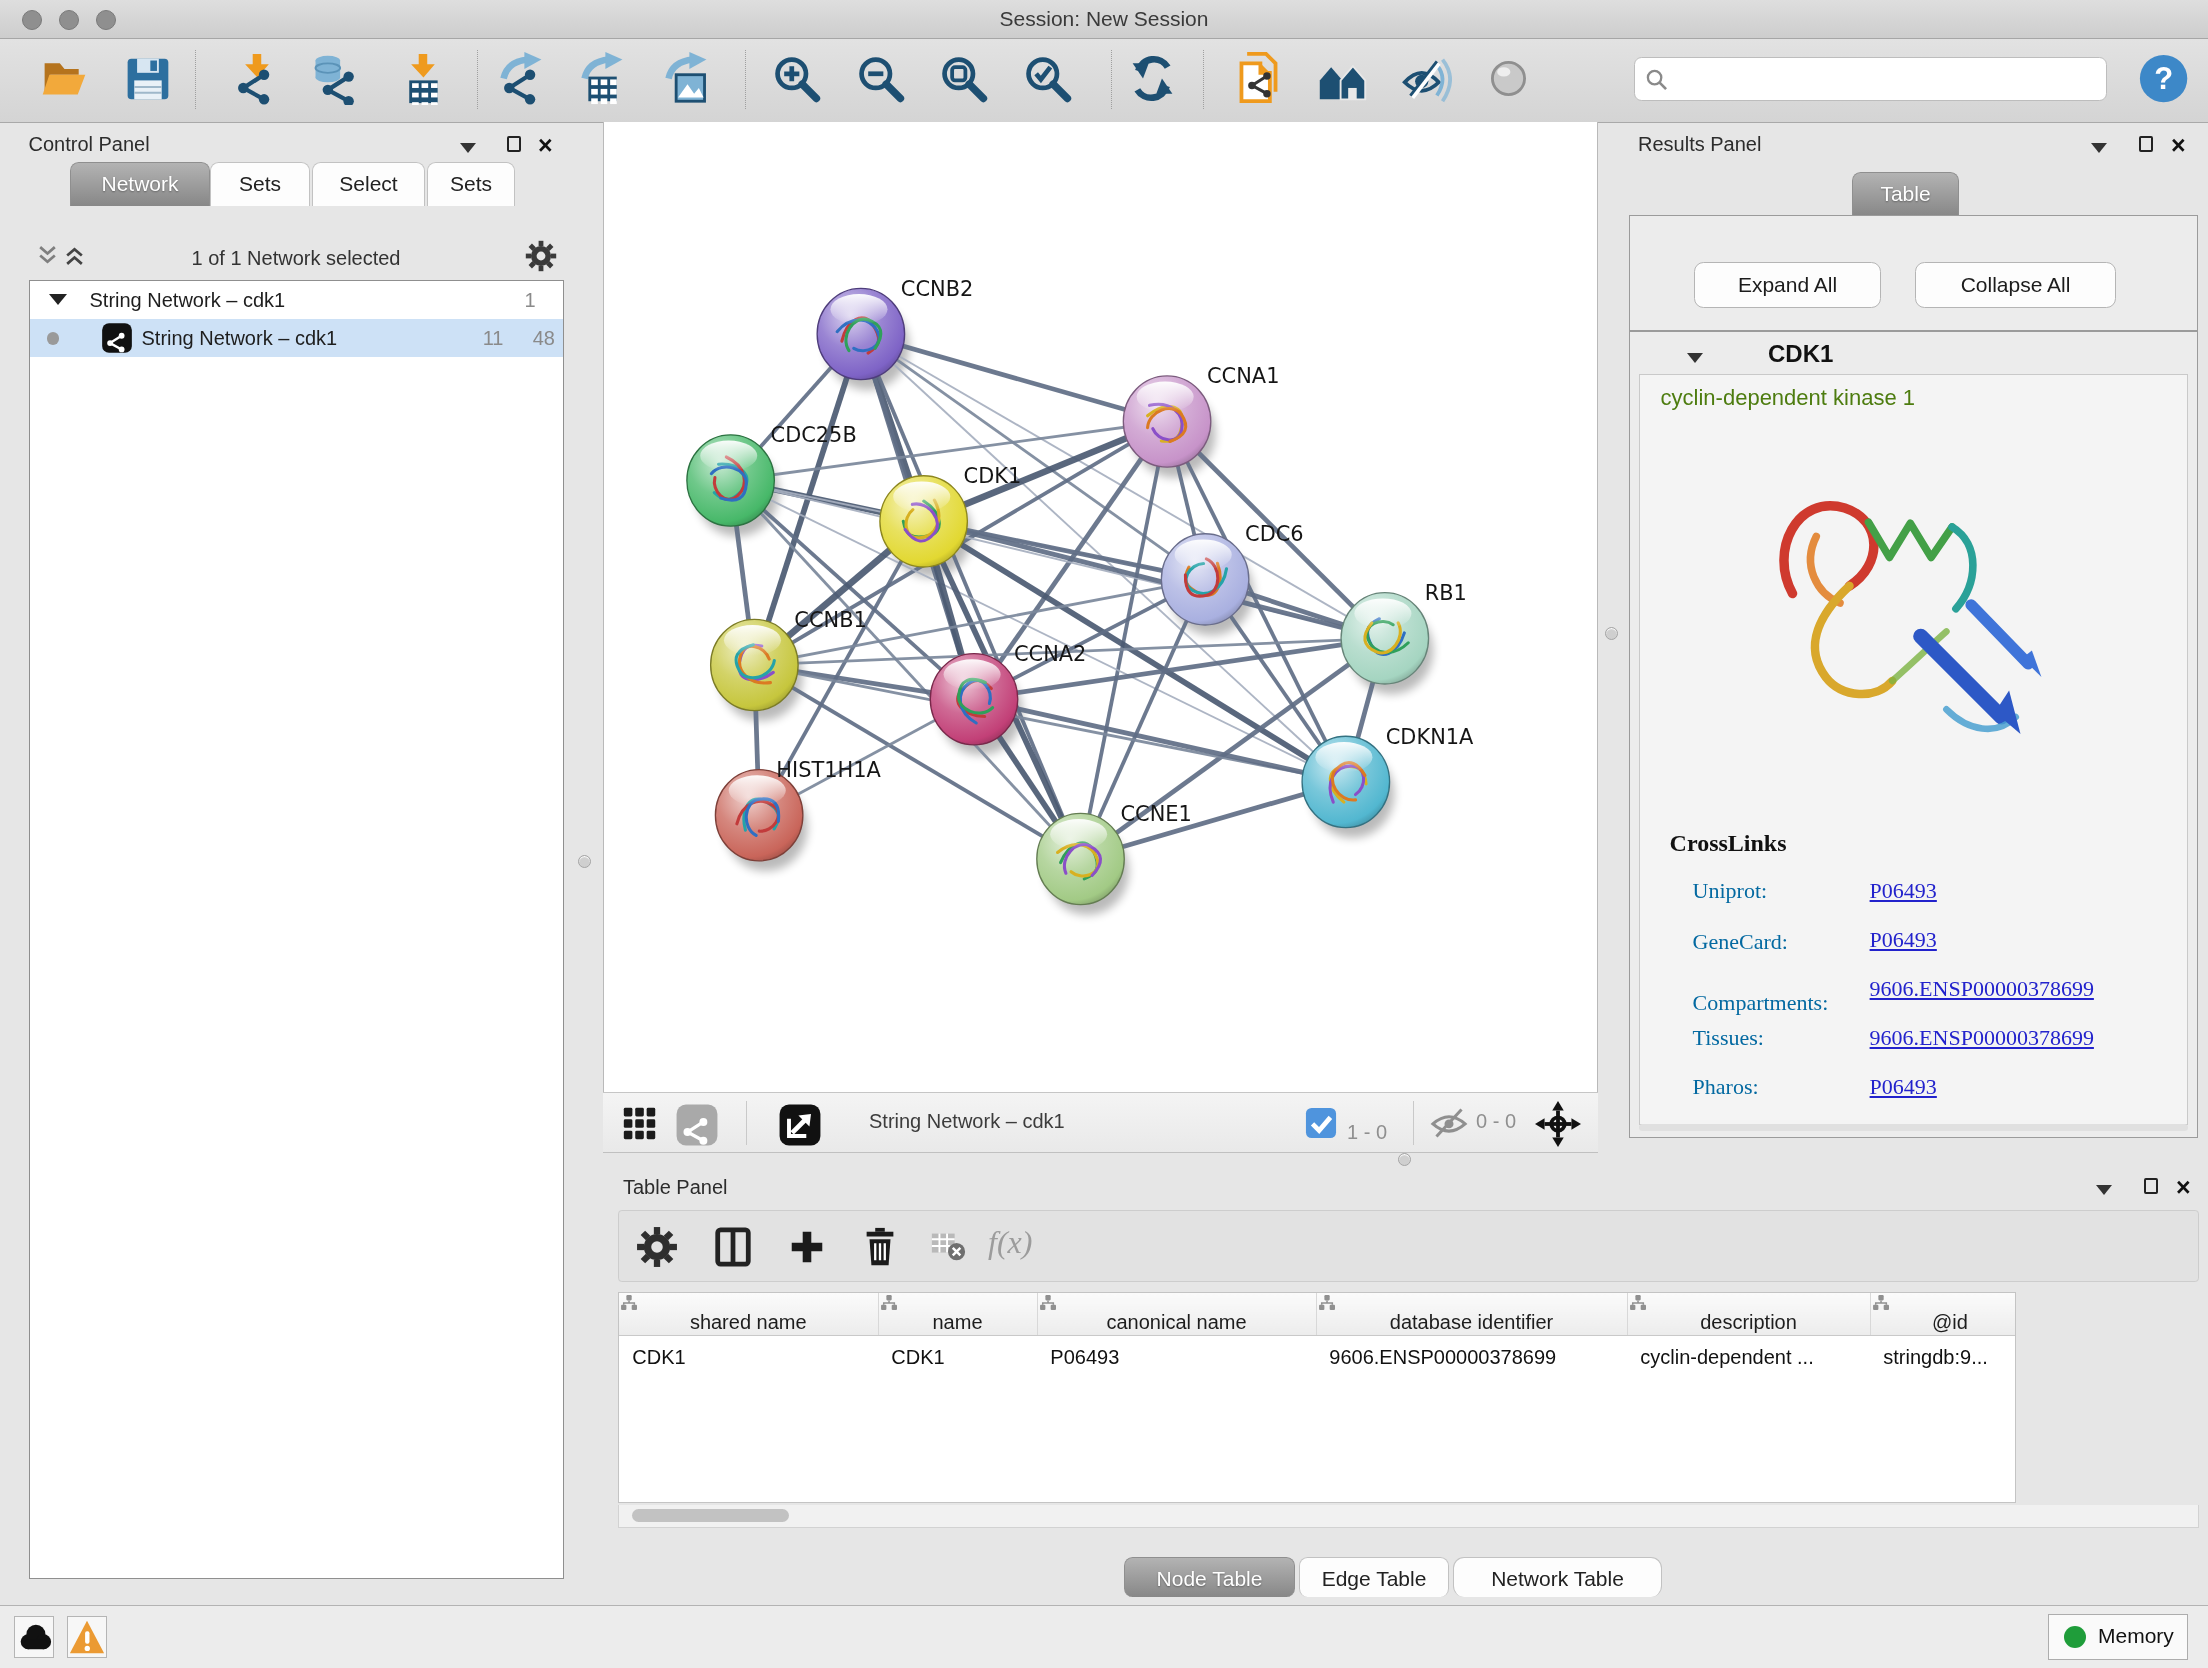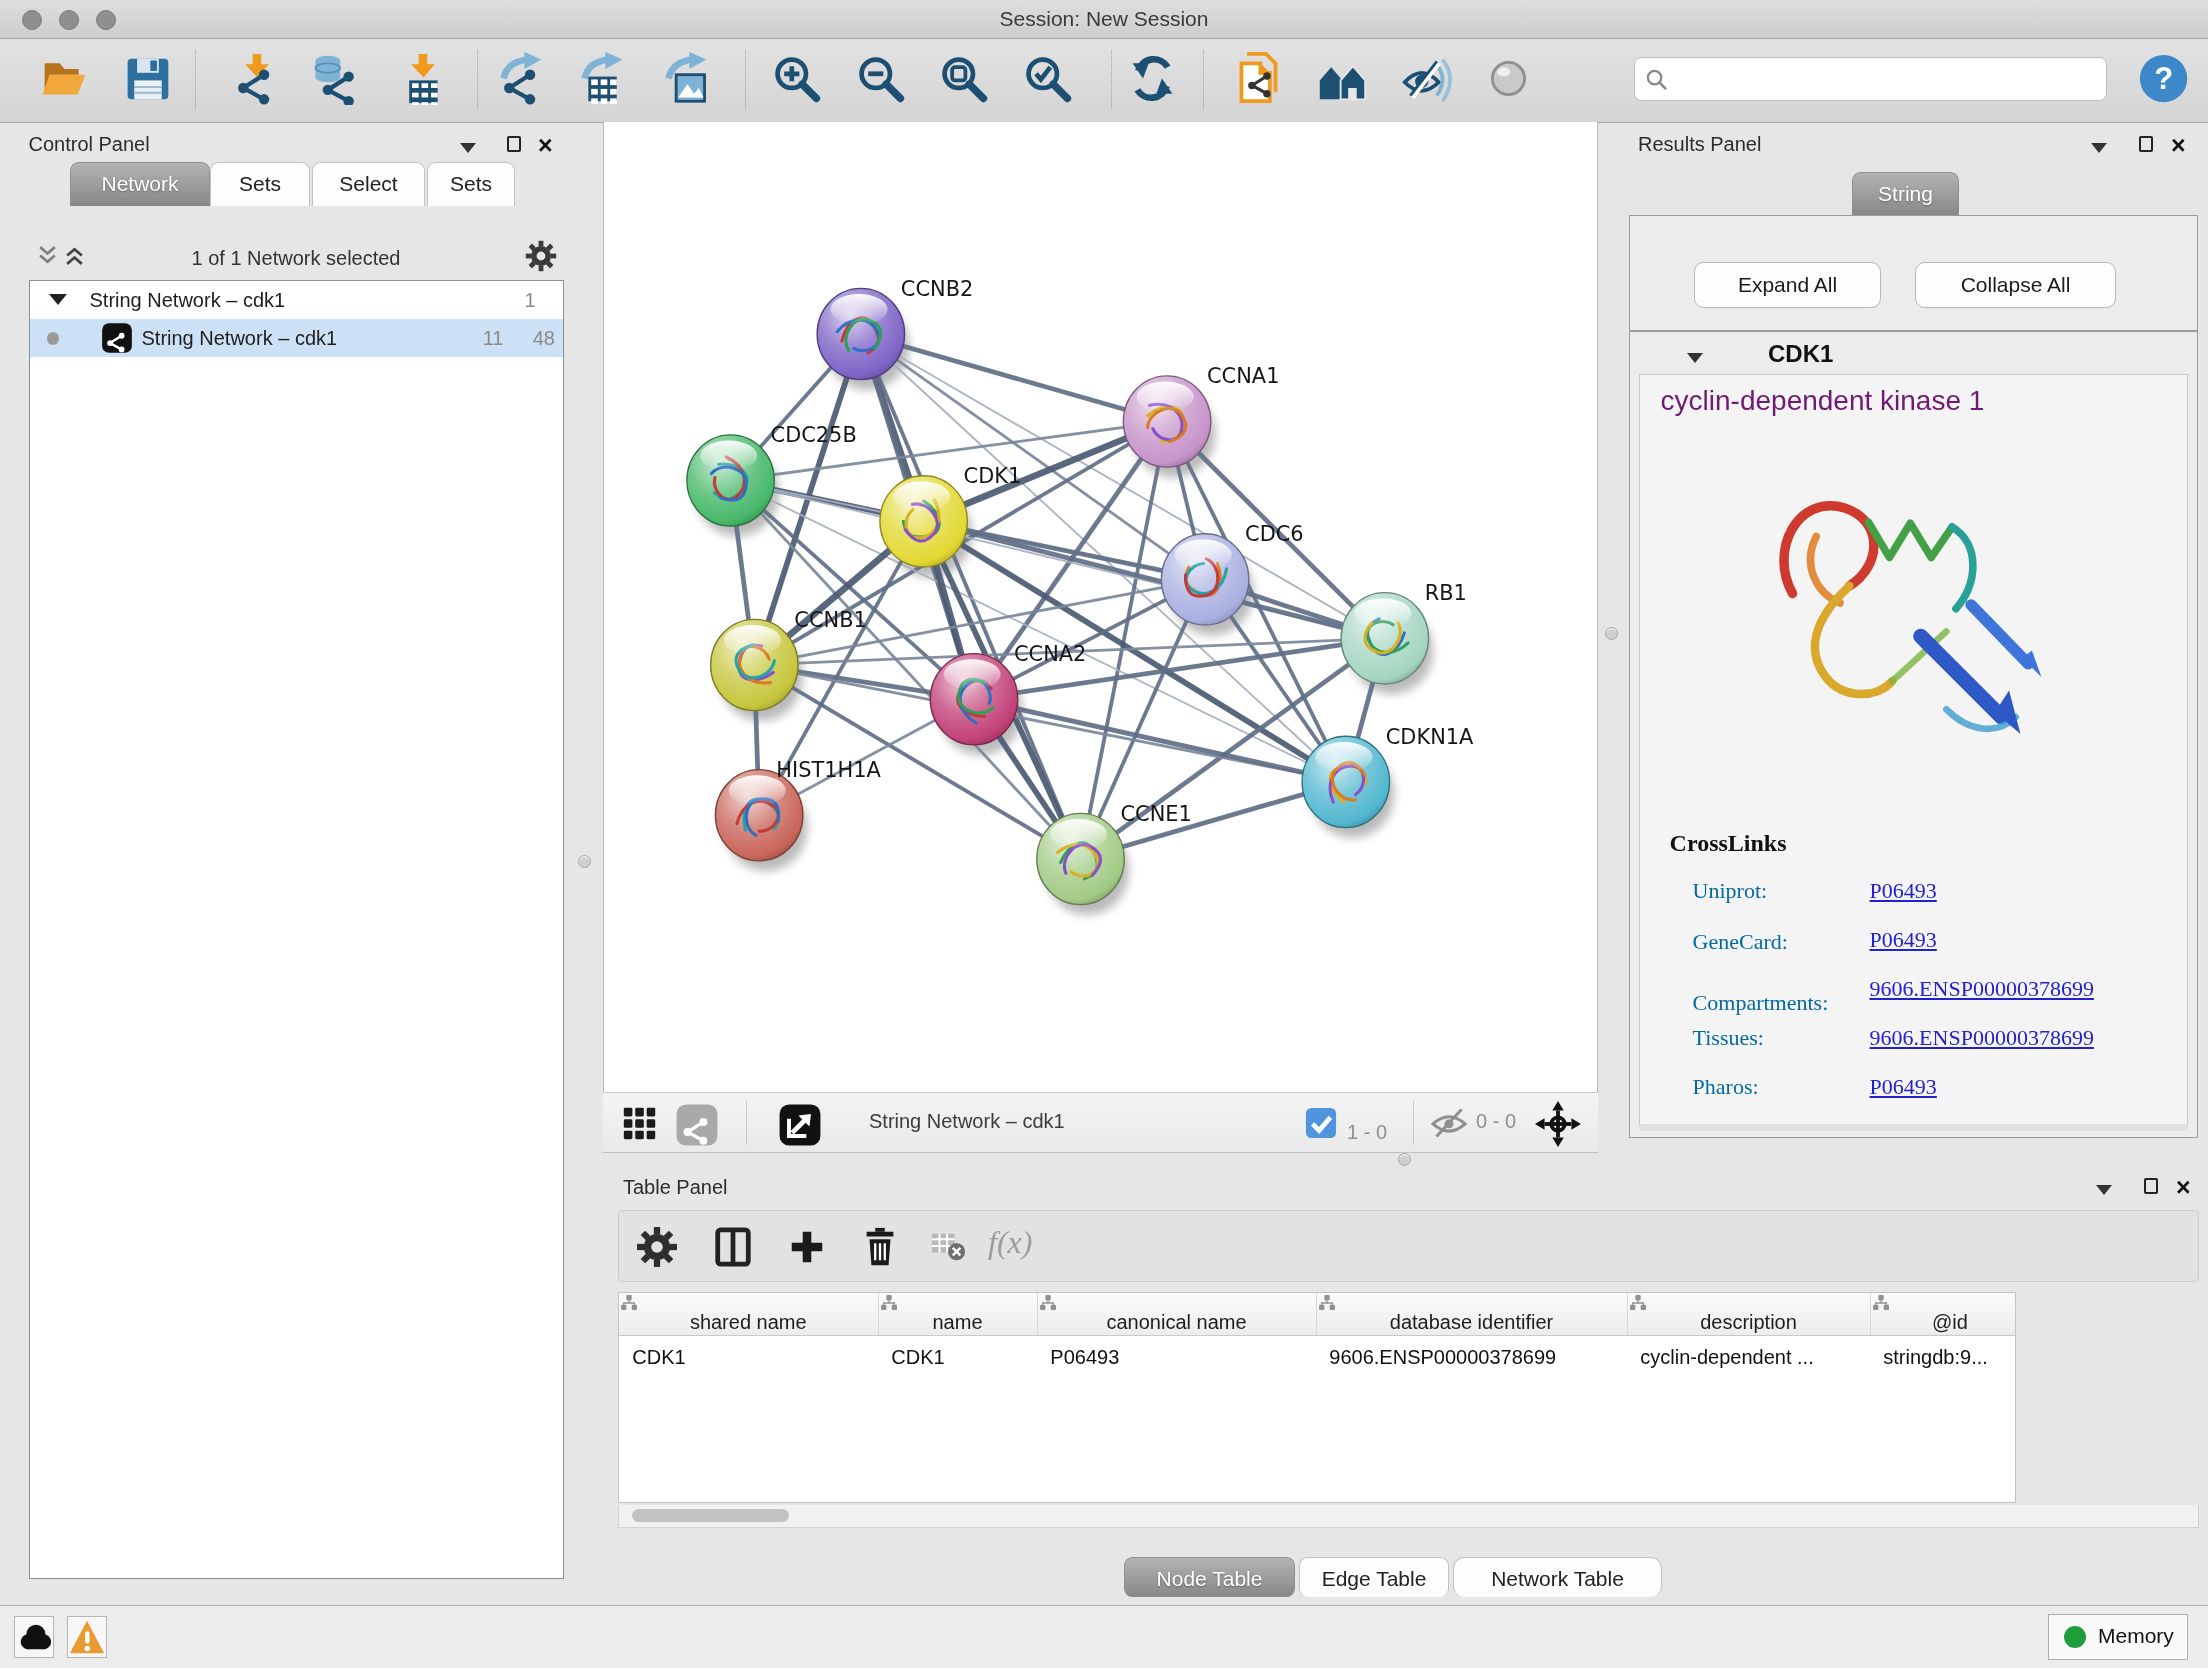--- a/index.html
+++ b/index.html
@@ -637,30 +637,30 @@
           <polygon points="48,24 38,18 38,30" fill="#111"></polygon>
         </svg>
       </span>
   </div>
 
   <div>
     <div class="phdr-title" style="left:1638px;top:133px">Results Panel</div>
     <span class="pctl" style="left:2091px;top:139px"><span class="pctl-tri"></span></span>
     <span class="pctl" style="left:2139px;top:136px"><span class="pctl-sq"></span></span>
     <span class="pctl pctl-x" style="left:2171px;top:137px">×</span>
-    <div class="tab active" style="left:1852px;top:172px;width:107px">String</div>
+    <div class="tab active" style="left:1852px;top:172px;width:107px">Table</div>
     <div class="res-box" style="left:1629px;top:215px;width:569px;height:116px">
       <div class="btn" style="left:64px;top:46px;width:187px;height:46px;padding-top:9.5px">Expand All</div>
       <div class="btn" style="left:285px;top:46px;width:201px;height:46px;padding-top:9.5px">Collapse All</div>
     </div>
     <div class="res-box" style="left:1629px;top:331px;width:569px;height:807px">
       <span class="pctl" style="left:57px;top:17px"><span class="pctl-tri"></span></span>
       <span style="position:absolute;left:138px;top:7.6px;font-size:24px;font-weight:bold;color:#111">CDK1</span>
       <div class="res-inner" style="top:42px;height:751px">
-        <div style="position:absolute;left:21px;top:9.5px;font-size:28px;color:#701a75">cyclin-dependent kinase 1</div>
+        <div style="position:absolute;left:21px;top:9.5px;font-size:22px;color:#4d7c0f">cyclin-dependent kinase 1</div>
 
         <svg style="position:absolute;left:86px;top:57px" width="380" height="380" viewBox="0 0 400 400">
           <g fill="none" stroke-linecap="round">
             <path d="M70 170 C 45 125, 75 65, 125 80 C 165 93, 165 140, 130 162" stroke="#cf3a2e" stroke-width="10"></path>
             <path d="M95 110 C 80 140, 95 170, 120 180" stroke="#e2812a" stroke-width="8" opacity=".9"></path>
             <path d="M130 162 C 100 190, 80 225, 105 258 C 122 280, 158 282, 175 262" stroke="#d9a82c" stroke-width="9"></path>
             <path d="M150 95 L172 132 L194 96 L216 132 L238 100" stroke="#43a047" stroke-width="8" stroke-linejoin="round"></path>
             <path d="M238 100 C 268 118, 265 160, 242 186" stroke="#2aa198" stroke-width="8"></path>
             <path d="M175 262 C 200 240, 215 225, 232 210" stroke="#7cb342" stroke-width="7" opacity=".8"></path>
             <path d="M205 215 L290 300" stroke="#2d58c6" stroke-width="16"></path>

